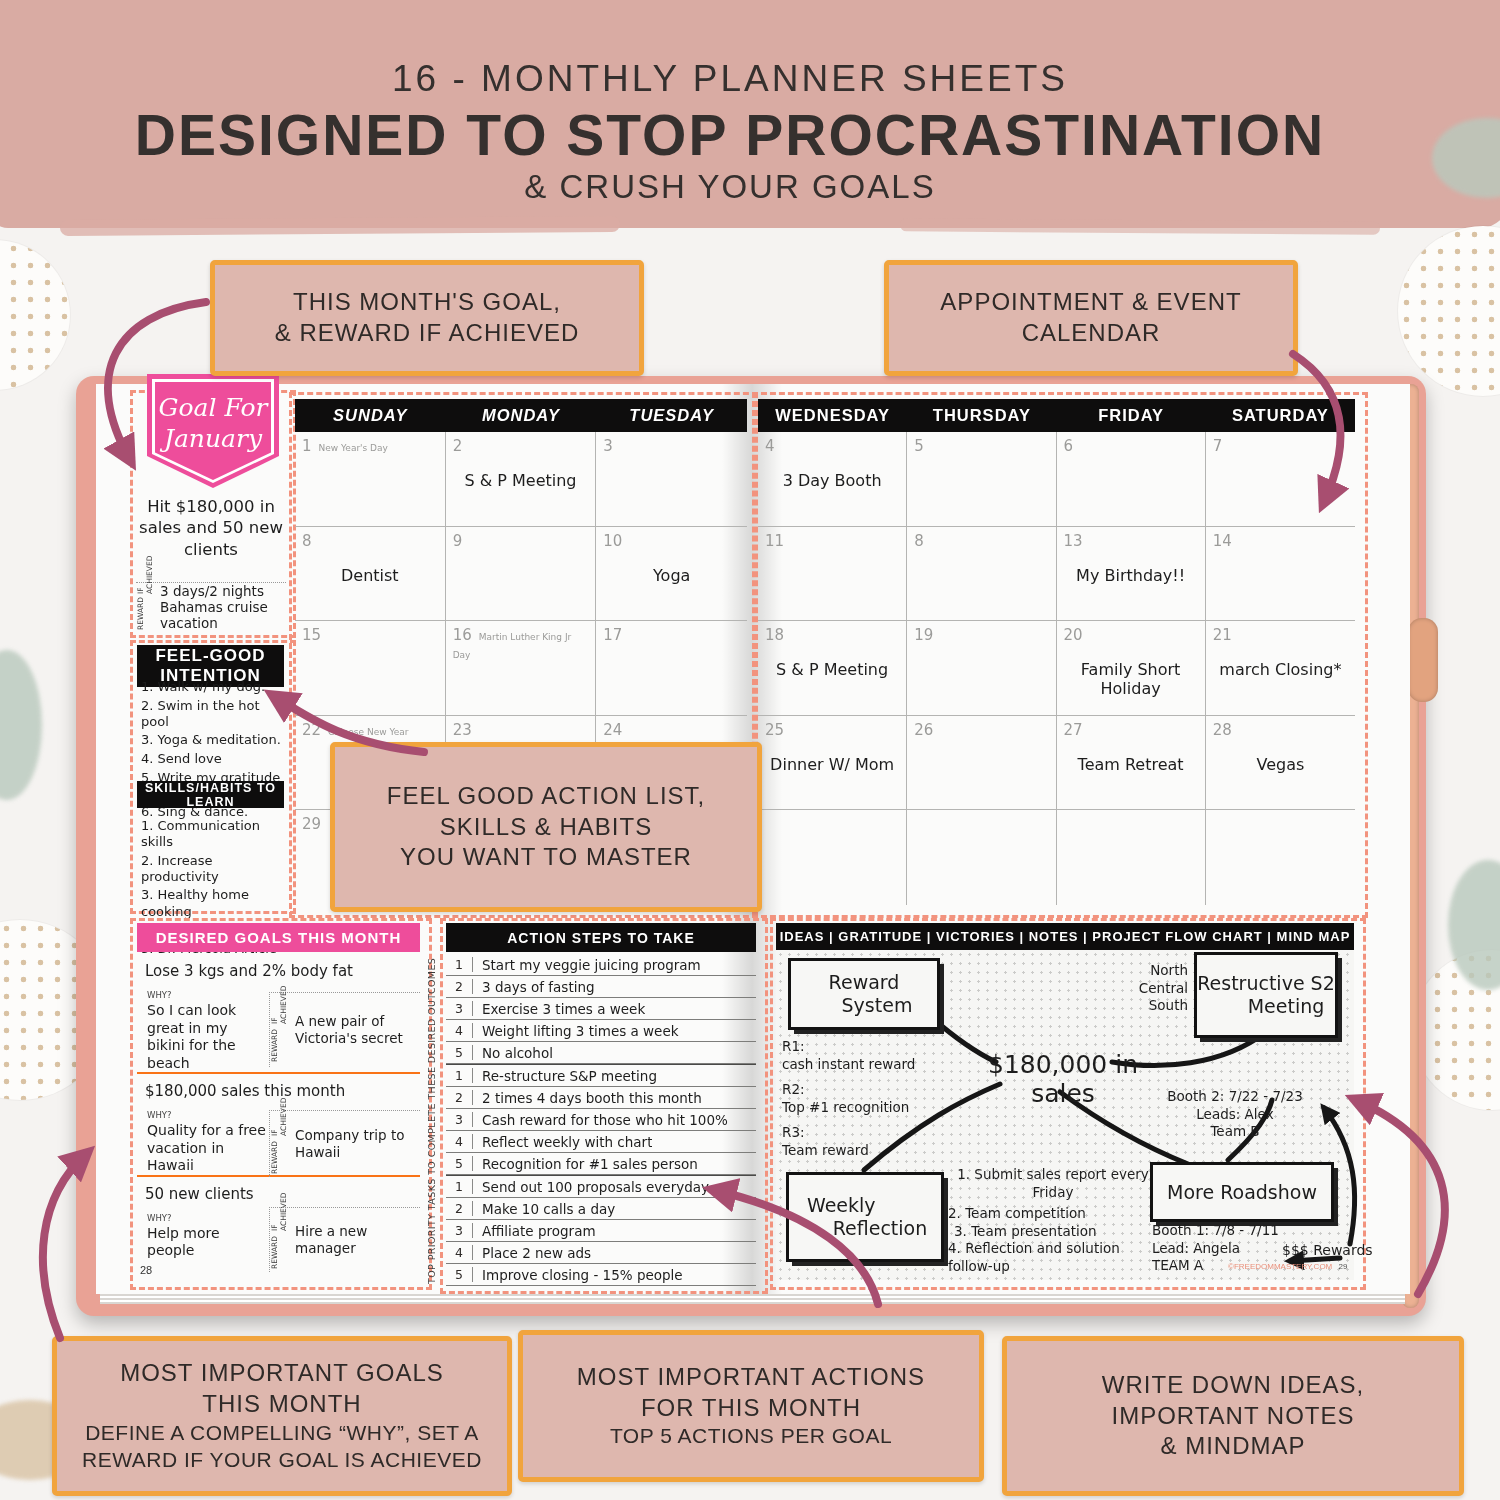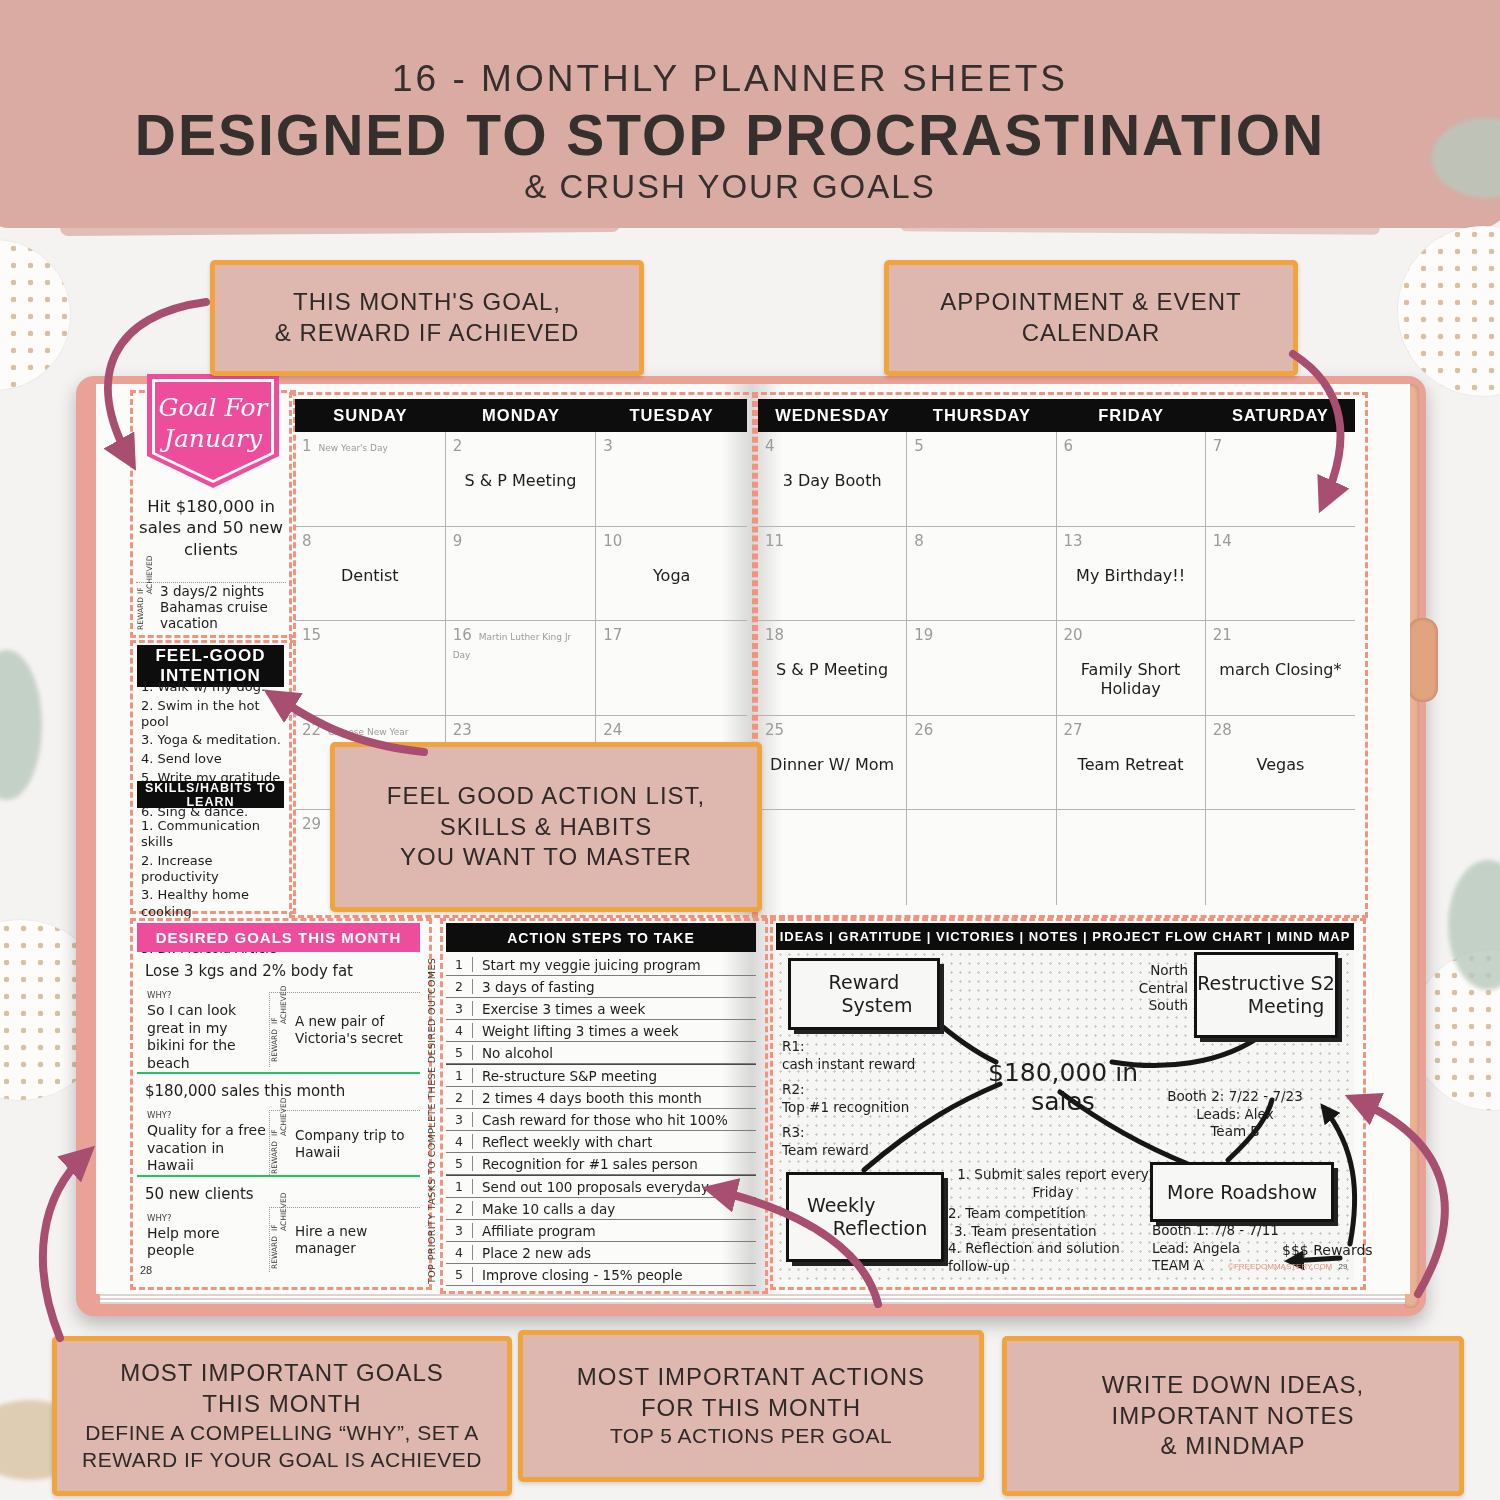--- a/index.html
+++ b/index.html
@@ -65,21 +65,21 @@
   .dnote{display:block;text-align:center;margin-top:16px;font-size:16px;line-height:1.2;}
 
   
   .slist{font-size:13px;line-height:1.24;}
   .slist div{margin-bottom:2.5px;}
 
   .vert{writing-mode:vertical-rl;transform:rotate(180deg);color:#3a3a3a;
     font-family:"DejaVu Sans",sans-serif;}
 
   
-  .goalblock{position:relative;border-bottom:2px solid #22c55e;}
+  .goalblock{position:relative;border-bottom:2px solid #f97316;}
   .goalblock:last-child{border-bottom:none;}
   .gtext{font-size:15px;padding:8px 4px 0 8px;}
   .why{font-size:8.5px;color:#444;padding:10px 0 2px 10px;font-family:"DejaVu Sans",sans-serif;}
   .whytext{font-size:14px;padding:0 4px 0 10px;line-height:1.25;}
   .rbox{position:absolute;right:0;width:150px;border-left:1px dotted #999;border-top:1px dotted #999;
     display:flex;align-items:center;}
   .rlab{display:flex;}
   .rlab span{font-size:7.5px;}
   .rtext{font-size:13.5px;line-height:1.25;padding-left:6px;}
 
@@ -171,21 +171,21 @@
   </div>
   <div class="abs slist hand" style="left:141px;top:818px;width:148px;">
     <div>1. Communication skills</div>
     <div>2. Increase productivity</div>
     <div>3. Healthy home cooking</div>
     <div>4. Intermittent fasting</div>
     <div>5. Dr. Mercola Article</div>
   </div>
 
   <div class="abs dashedbox" style="left:289px;top:392px;width:463px;height:520px;"></div>
-  <div class="abs bar" style="left:295px;top:399px;width:452px;height:33px;font-size:16.5px;grid-template-columns:repeat(3,1fr);">
+  <div class="abs bar" style="left:295px;top:399px;width:452px;height:33px;font-size:16.5px;grid-template-columns:repeat(3,1fr);font-style:italic;">
     <span>SUNDAY</span>
     <span>MONDAY</span>
     <span>TUESDAY</span>
   </div>
   <div class="abs calgrid c3" style="left:295px;top:432px;width:452px;height:473px;grid-template-columns:repeat(3,1fr);grid-auto-rows:1fr;">
     <div class="cell"><span class="dnum">1</span><span class="dhol">New Year's Day</span><span class="dnote hand"></span></div>
     <div class="cell"><span class="dnum">2</span><span class="dhol"></span><span class="dnote hand">S &amp; P Meeting</span></div>
     <div class="cell"><span class="dnum">3</span><span class="dhol"></span><span class="dnote hand"></span></div>
     <div class="cell"><span class="dnum">8</span><span class="dhol"></span><span class="dnote hand">Dentist</span></div>
     <div class="cell"><span class="dnum">9</span><span class="dhol"></span><span class="dnote hand"></span></div>
@@ -372,21 +372,21 @@
     <span style="padding-left:40px;">Meeting</span>
   </div>
   <div class="abs hand mtext z5" style="left:782px;top:1038px;width:150px;">
     <div>R1:</div>
     <div style="margin-bottom:8px;">cash instant reward</div>
     <div>R2:</div>
     <div style="margin-bottom:8px;">Top #1 recognition</div>
     <div>R3:</div>
     <div>Team reward</div>
   </div>
-  <div class="abs hand z5" style="left:958px;top:1050px;width:210px;font-size:25px;text-align:center;margin-top:8px;">$180,000 in sales</div>
+  <div class="abs hand z5" style="left:958px;top:1050px;width:210px;font-size:25px;text-align:center;">$180,000 in sales</div>
   <div class="abs hand mtext z5" style="left:1140px;top:1088px;width:190px;text-align:center;">
     <div>Booth 2: 7/22 - 7/23</div>
     <div>Leads: Alex</div>
     <div>Team B</div>
   </div>
   <div class="abs mmbox hand" style="left:786px;top:1172px;width:152px;height:84px;flex-direction:column;">
     <span style="align-self:flex-start;padding-left:18px;">Weekly</span>
     <span style="padding-left:30px;">Reflection</span>
   </div>
   <div class="abs hand mtext z5" style="left:948px;top:1166px;width:210px;">

